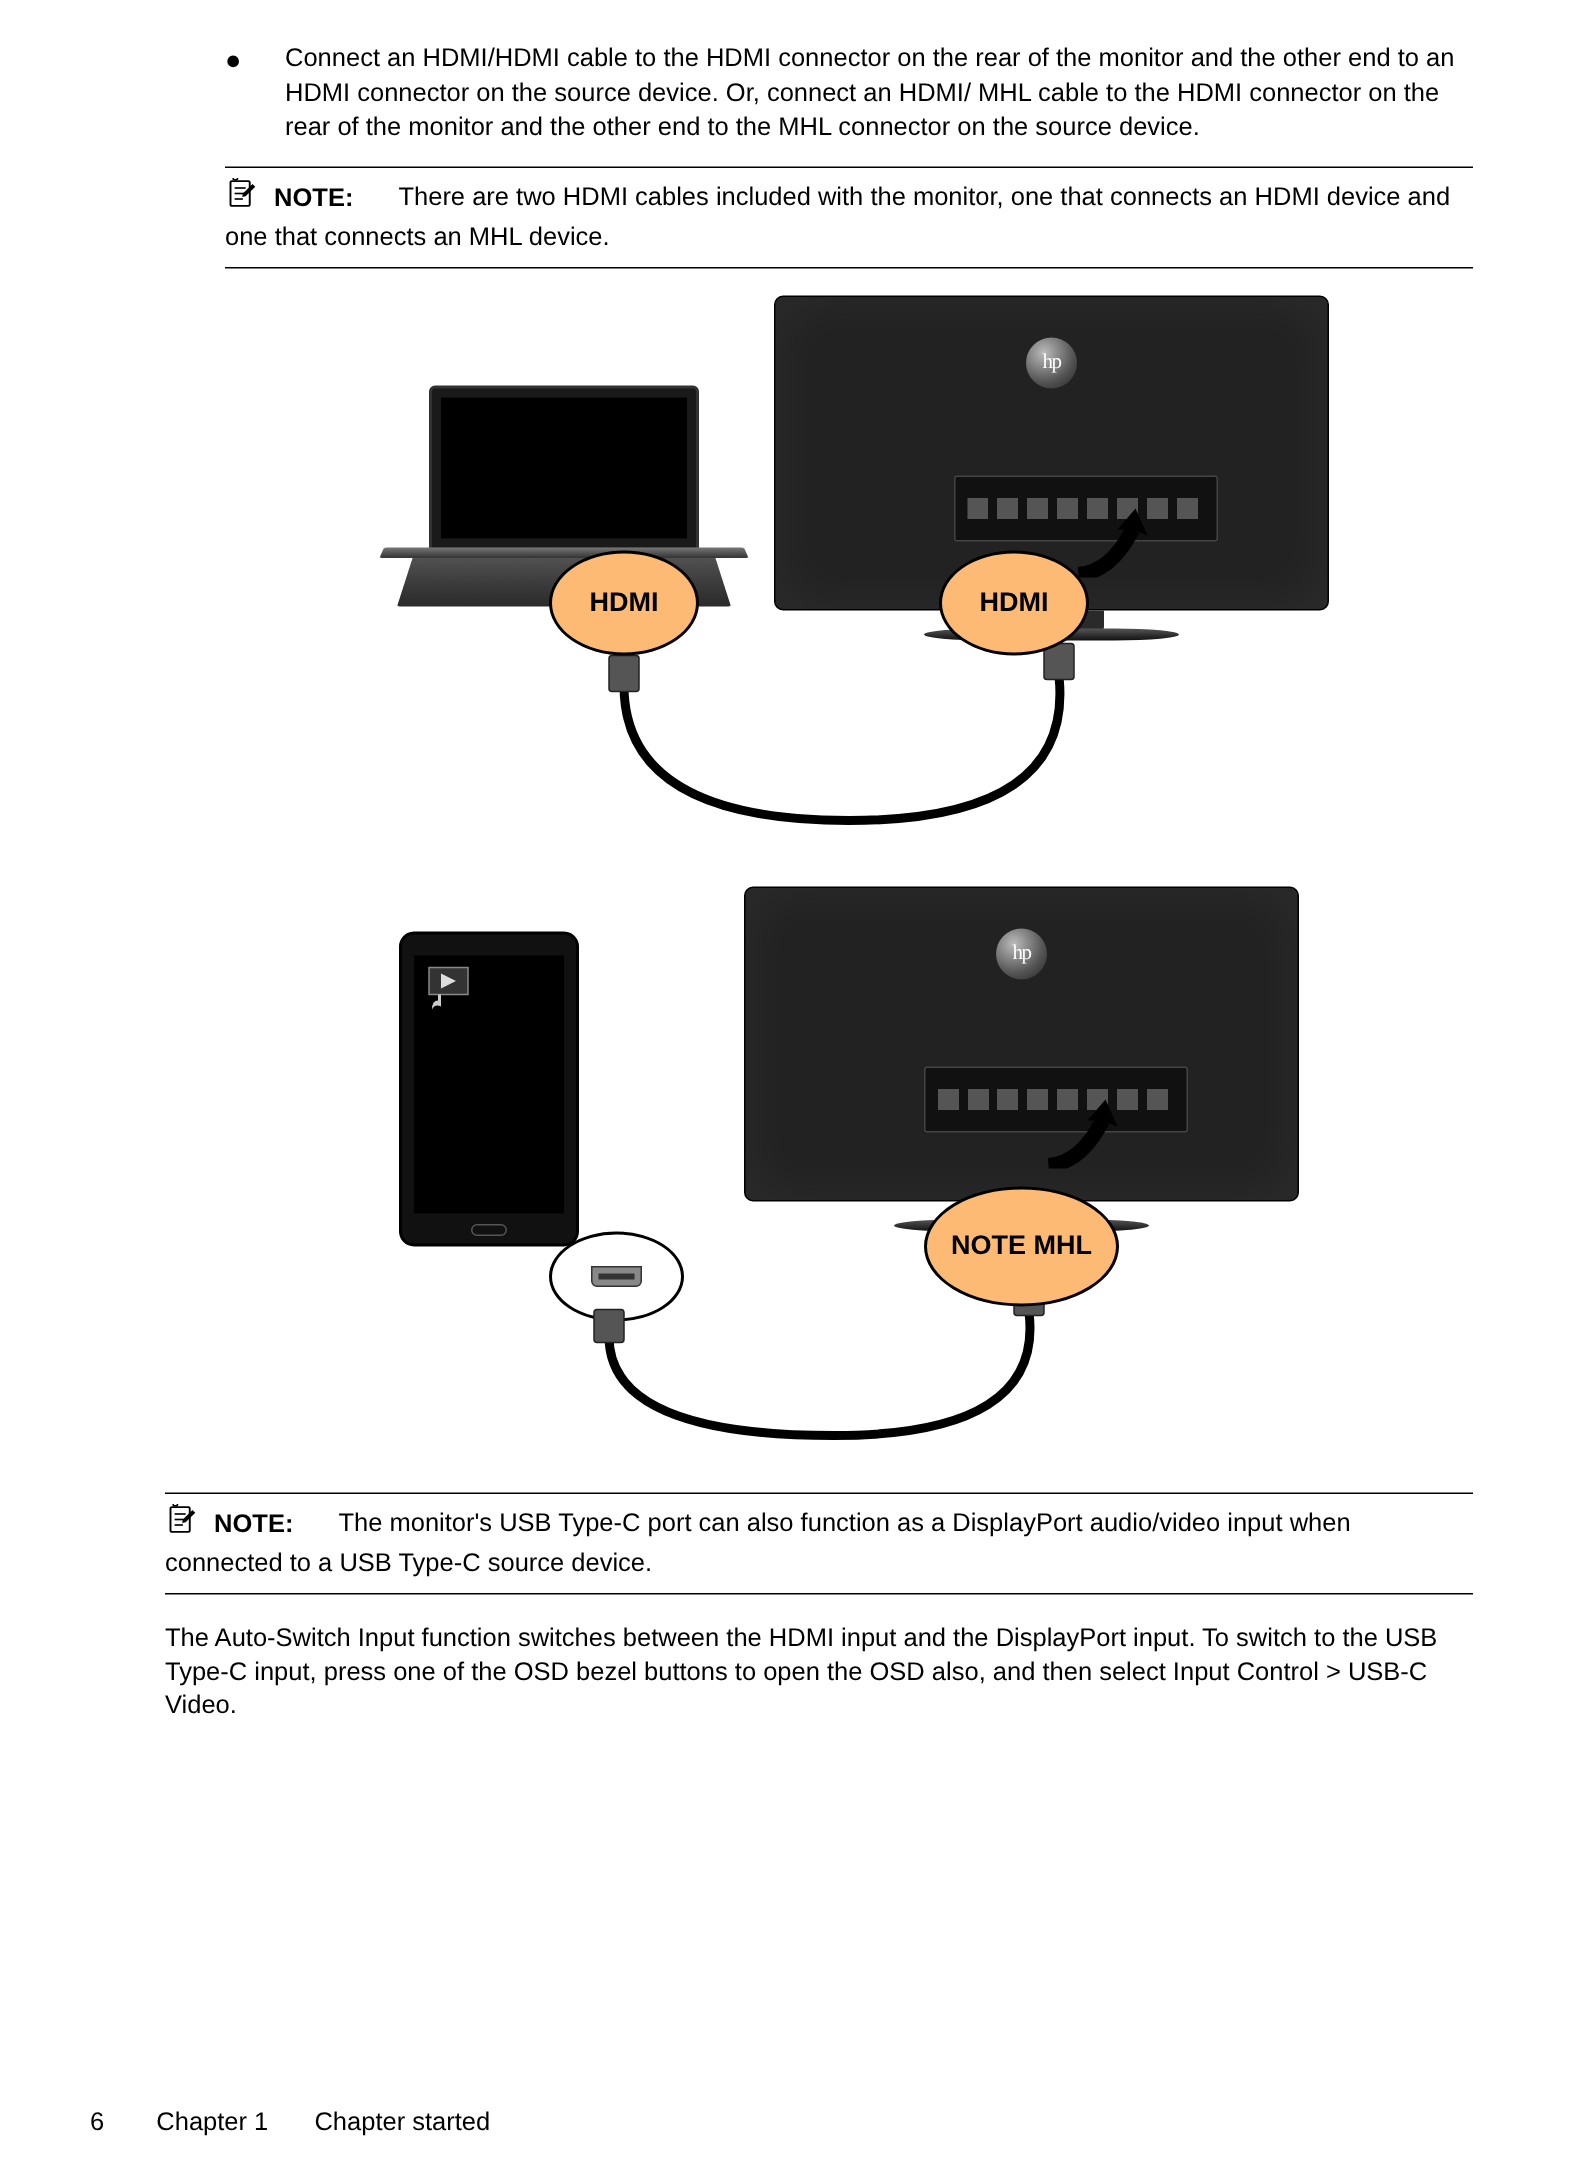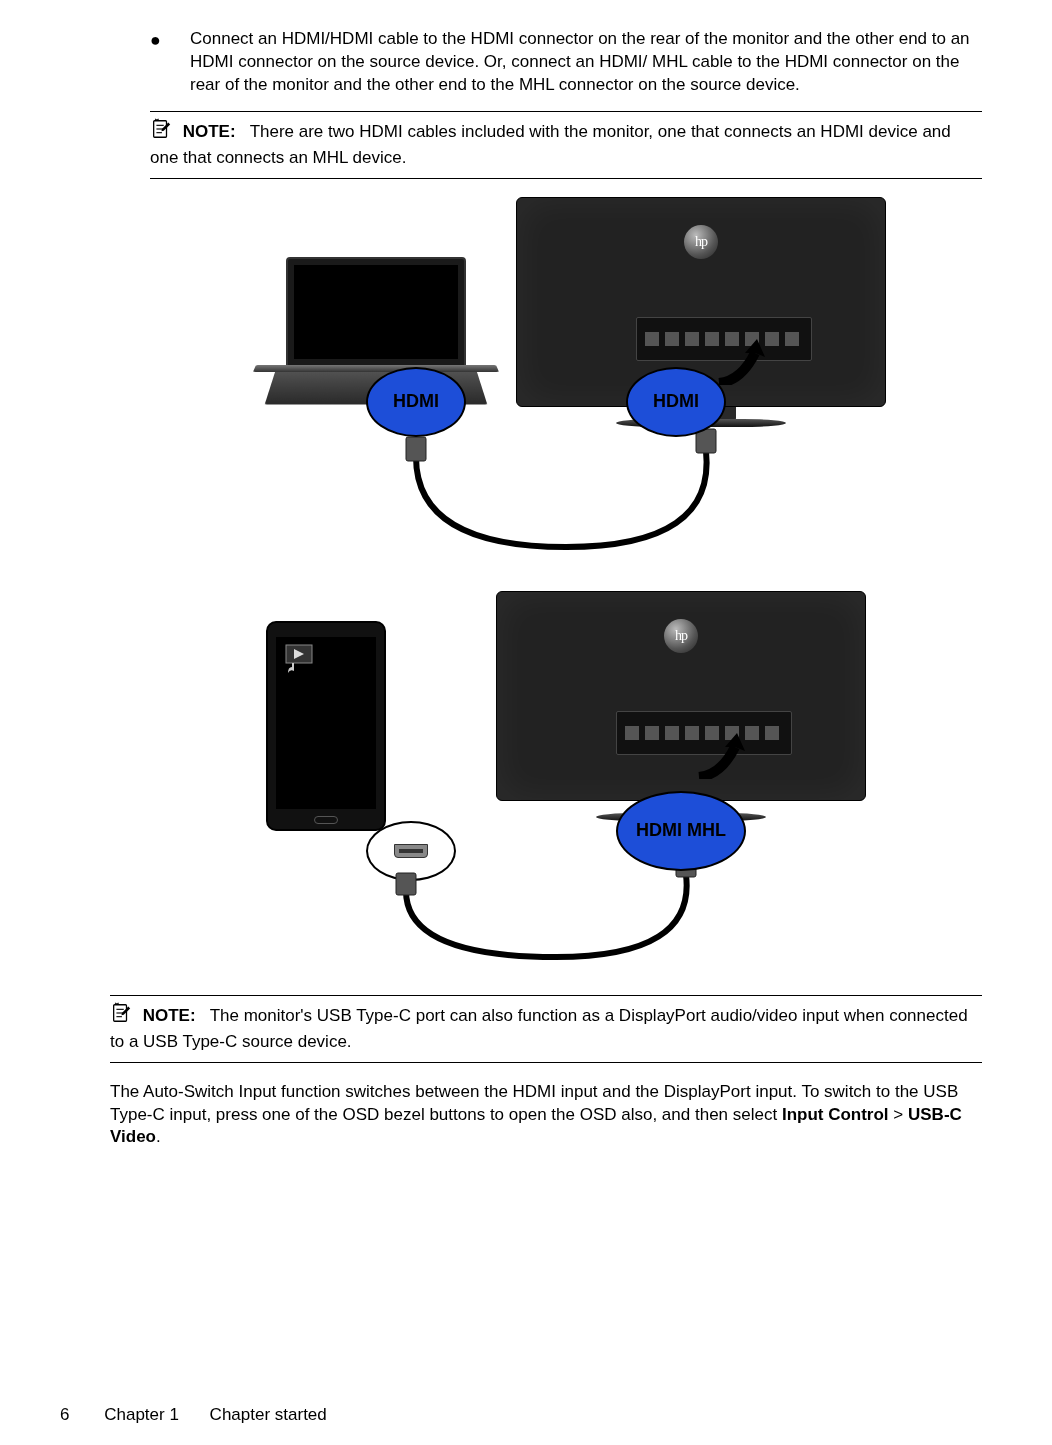--- a/index.html
+++ b/index.html
@@ -5,44 +5,44 @@
   * { box-sizing: border-box; margin: 0; padding: 0; }
   html, body { width: 1052px; background: #fff; font-family: Arial, Helvetica, sans-serif; color: #000; }
   .page { width: 1052px; min-height: 1445px; padding: 28px 60px 24px 60px; position: relative; }
   .content { margin-left: 90px; margin-right: 10px; }
   .bullet-row { display: flex; font-size: 17px; line-height: 1.35; margin-bottom: 14px; }
   .bullet-dot { width: 40px; flex: 0 0 40px; font-size: 18px; }
   .bullet-text { flex: 1; }
   .note-box { border-top: 1px solid #000; border-bottom: 1px solid #000; padding: 6px 0 8px 0; margin: 10px 0 18px 0; font-size: 17px; line-height: 1.35; }
   .note-box-wide { margin-left: -40px; }
   .note-icon { display: inline-block; vertical-align: middle; margin-right: 6px; }
-  .note-label { font-weight: bold; margin-right: 14px; }
+  .note-label { font-weight: bold; margin-right: 30px; }
   .figure-wrap { text-align: center; margin: 10px 0 24px 0; }
   .paragraph { font-size: 17px; line-height: 1.35; margin: 12px 0; }
-  .bold { font-weight: bold; }
+  .bold { font-weight: normal; }
   .footer { position: absolute; left: 60px; bottom: 20px; font-size: 17px; }
   .footer .pn { margin-right: 30px; }
   .footer .chap { margin-right: 26px; }
 
   
   .fig1 { position: relative; width: 640px; height: 370px; margin: 0 auto; }
   .laptop { position: absolute; left: 0; top: 60px; width: 260px; height: 170px; }
   .laptop-screen { position: absolute; left: 40px; top: 0; width: 180px; height: 110px; background: #1a1a1a; border-radius: 4px 4px 0 0; border: 2px solid #333; }
   .laptop-screen-inner { position:absolute; inset:6px; background:#000; }
   .laptop-base { position: absolute; left: 10px; top: 108px; width: 240px; height: 12px; background: linear-gradient(#777,#333); transform: perspective(400px) rotateX(55deg); transform-origin: top; border-radius: 2px; }
   .laptop-kbd { position: absolute; left: 30px; top: 112px; width: 200px; height: 60px; background: linear-gradient(#555,#2a2a2a); transform: perspective(500px) rotateX(58deg); transform-origin: top; border-radius: 2px; }
   .monitor { position: absolute; right: 0; top: 0; width: 370px; height: 250px; }
   .monitor-panel { position: absolute; left: 0; top: 0; width: 370px; height: 210px; background: #222; border-radius: 6px; border: 1px solid #000; box-shadow: inset 0 0 40px rgba(255,255,255,0.05); }
   .monitor-logo { position: absolute; left: 50%; top: 28px; transform: translateX(-50%); width: 34px; height: 34px; border-radius: 50%; background: radial-gradient(circle at 35% 30%, #bbb, #555 60%, #222); display:flex; align-items:center; justify-content:center; color:#fff; font-family: Georgia, serif; font-size:14px; letter-spacing:-1px; }
   .monitor-ports { position: absolute; left: 120px; top: 120px; width: 176px; height: 44px; background: #111; border: 1px solid #444; border-radius: 2px; }
   .monitor-ports::before { content:""; position:absolute; left:8px; right:8px; top:14px; height:14px; background: repeating-linear-gradient(90deg,#555 0 14px,#111 14px 20px); }
   .monitor-stand { position: absolute; left: 150px; top: 210px; width: 70px; height: 14px; background: #2a2a2a; border-radius: 0 0 3px 3px; }
   .monitor-foot { position: absolute; left: 100px; top: 222px; width: 170px; height: 8px; background: linear-gradient(#555,#111); border-radius: 50%/100%; }
   .arrow-to-port { position: absolute; left: 195px; top: 138px; width: 60px; height: 50px; }
-  .callout { position: absolute; background: #1d4ed8; border: 2px solid #000; border-radius: 50%; display: flex; align-items: center; justify-content: center; font-weight: bold; font-family: Arial, sans-serif; text-align: right; }
+  .callout { position: absolute; background: #fdba74; border: 2px solid #000; border-radius: 50%; display: flex; align-items: center; justify-content: center; font-weight: bold; font-family: Arial, sans-serif; text-align: right; }
   .callout-sm { width: 100px; height: 70px; font-size: 18px; }
   .callout-lg { width: 130px; height: 80px; font-size: 18px; }
   .fig1 .c1 { left: 120px; top: 170px; }
   .fig1 .c2 { left: 380px; top: 170px; }
   .cable { stroke: #000; stroke-width: 6; fill: none; }
   .conn { fill: #555; stroke:#222; stroke-width:1; }
 
   
   .fig2 { position: relative; width: 640px; height: 380px; margin: 0 auto; }
   .phone { position: absolute; left: 20px; top: 30px; width: 120px; height: 210px; background: #111; border-radius: 10px; border: 2px solid #000; }
@@ -142,21 +142,21 @@
         <div class="port-callout">
           <div class="micro-port"></div>
         </div>
 
         <svg style="position:absolute; left:0; top:0;" width="640" height="380">
           <path class="cable" d="M160 300 Q 160 366 310 366 Q 450 366 440 284"></path>
           <rect class="conn" x="150" y="282" width="20" height="22" rx="2"></rect>
           <rect class="conn" x="430" y="262" width="20" height="24" rx="2"></rect>
         </svg>
 
-        <div class="callout callout-lg c3">HDMI MHL</div>
+        <div class="callout callout-lg c3">NOTE MHL</div>
       </div>
     </div>
 
     <div class="note-box note-box-wide">
       <span class="note-icon">
         <svg width="22" height="22" viewBox="0 0 24 24">
             <rect x="4" y="3" width="14" height="18" rx="1" fill="none" stroke="#000" stroke-width="1.4"></rect>
             <path d="M6 2 L9 2 M6 0.8 L6 2 M9 0.8 L9 2" stroke="#000" stroke-width="1.2"></path>
             <line x1="7" y1="8" x2="15" y2="8" stroke="#000" stroke-width="1.2"></line>
             <line x1="7" y1="12" x2="15" y2="12" stroke="#000" stroke-width="1.2"></line>

